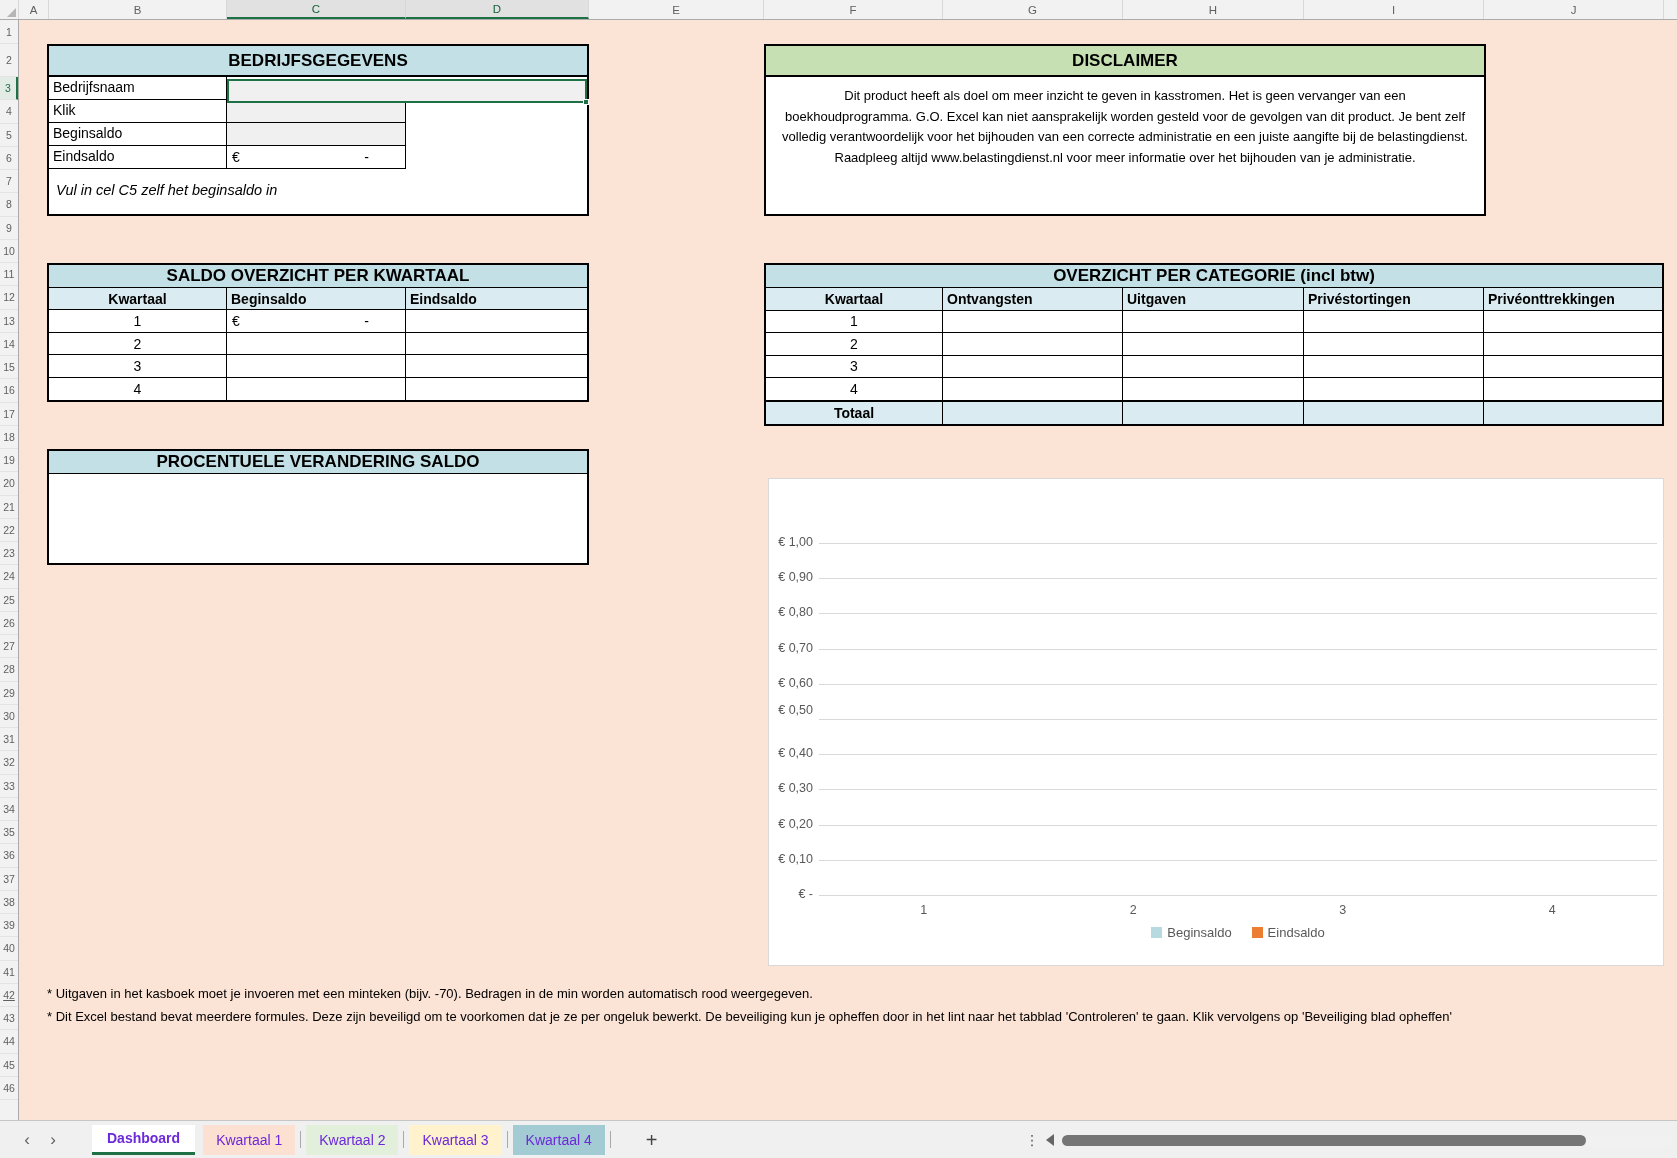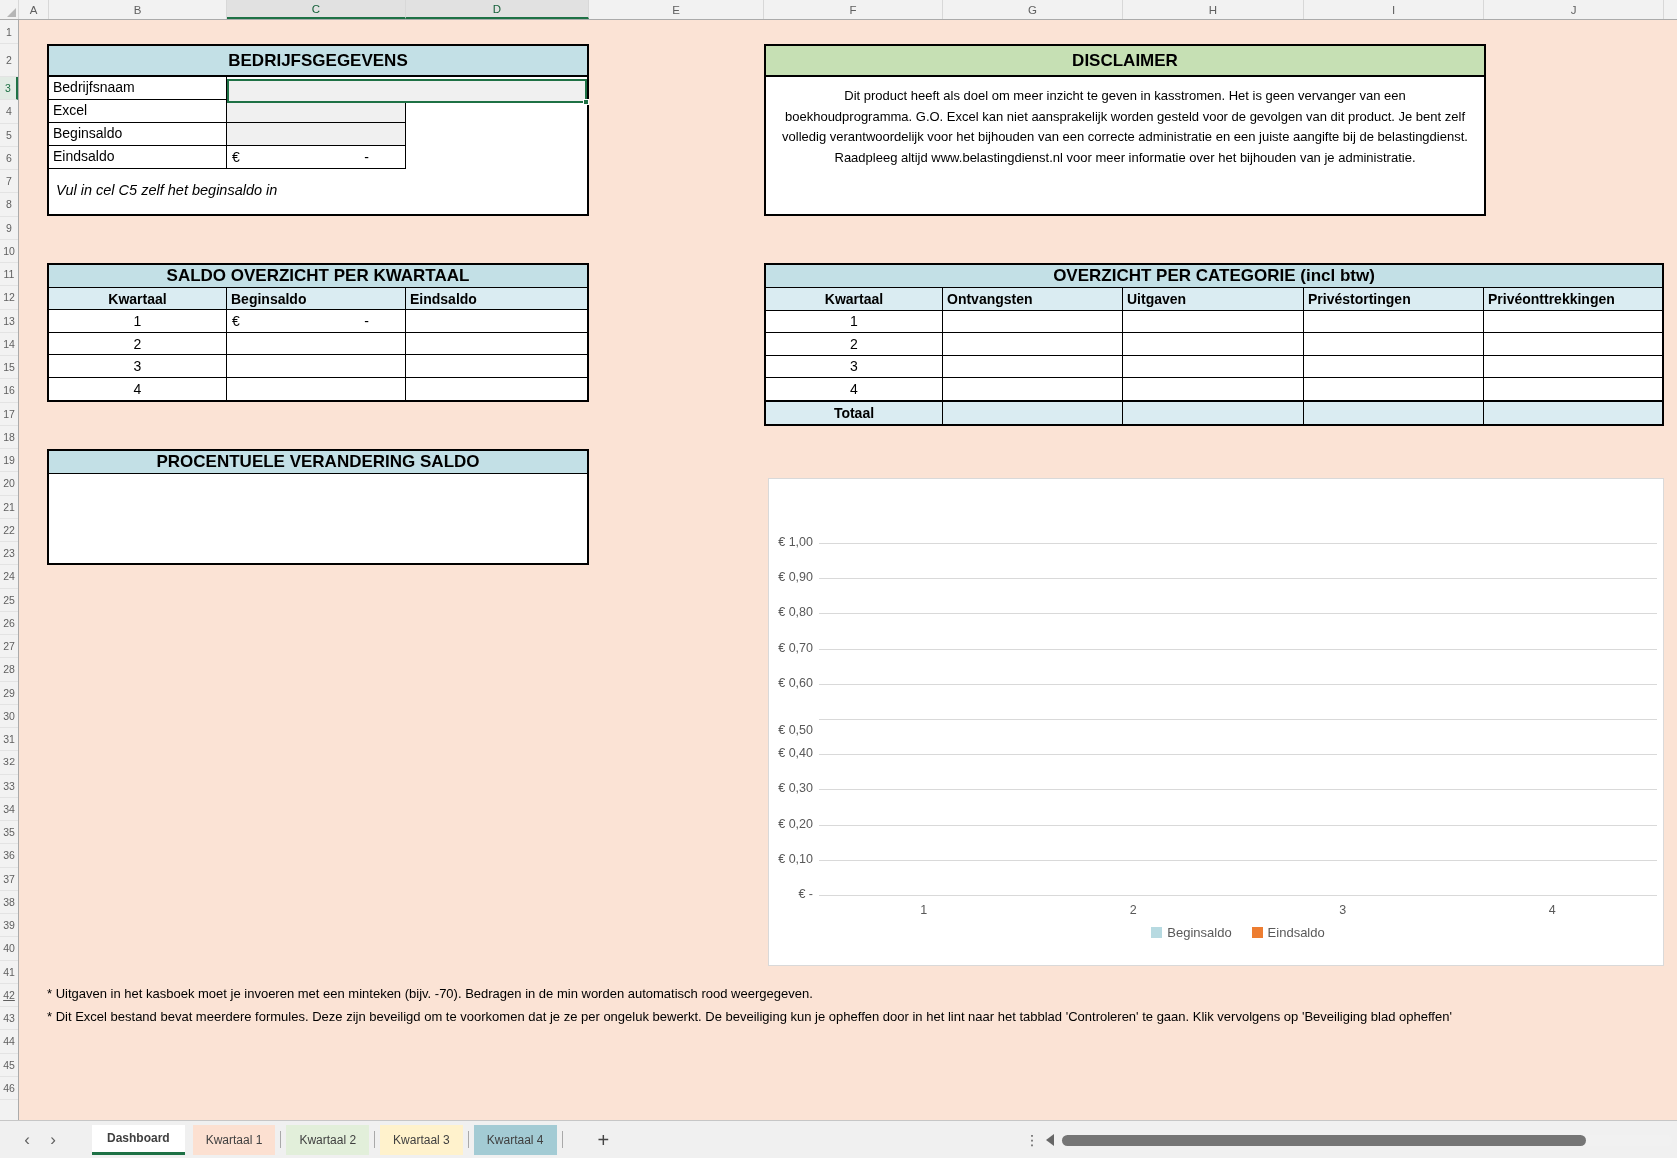--- a/index.html
+++ b/index.html
@@ -140,21 +140,21 @@
   
   #tabbar {
     position:absolute; left:0; top:1120px; width:1677px; height:38px;
     background:#F0F0F0; border-top:1px solid #C6C6C6;
     display:flex; align-items:center; padding-left:14px;
   }
   .nav-arrow { width:26px; text-align:center; font-size:17px; color:#616161; cursor:default; }
   #tabs { display:flex; align-items:center; margin-left:26px; height:100%; }
   .sheet-tab {
     height:30px; display:flex; align-items:center; padding:0 13px;
-    font-size:12px; color:#404040; white-space:nowrap;
+    font-size:14px; color:#6d28d9; white-space:nowrap;
   }
   .sheet-tab.active {
     background:#fff; font-weight:bold; border-bottom:3px solid #1E7145;
     padding:0 15px; margin-right:8px;
   }
   .tab-sep { width:1px; height:17px; background:#A9A9A9; margin:0 5px; }
   #add-sheet { margin-left:30px; font-size:20px; color:#444; line-height:1; }
   #tab-dots { position:absolute; left:1025px; font-size:14px; color:#555; letter-spacing:0; }
   #scroll-left-arrow {
     position:absolute; left:1046px; top:13px; width:0; height:0;
@@ -214,21 +214,21 @@
       <div class="row-h" style="height: 23.25px;">22</div>
       <div class="row-h" style="height: 23.25px;">23</div>
       <div class="row-h" style="height: 23.25px;">24</div>
       <div class="row-h" style="height: 23.25px;">25</div>
       <div class="row-h" style="height: 23.25px;">26</div>
       <div class="row-h" style="height: 23.25px;">27</div>
       <div class="row-h" style="height: 23.25px;">28</div>
       <div class="row-h" style="height: 23.25px;">29</div>
       <div class="row-h" style="height: 23.25px;">30</div>
       <div class="row-h" style="height: 23.25px;">31</div>
-      <div class="row-h" style="height: 23.25px; font-family: Liberation Mono, monospace;">32</div>
+      <div class="row-h" style="height: 23.25px;">32</div>
       <div class="row-h" style="height: 23.25px;">33</div>
       <div class="row-h" style="height: 23.25px;">34</div>
       <div class="row-h" style="height: 23.25px;">35</div>
       <div class="row-h" style="height: 23.25px;">36</div>
       <div class="row-h" style="height: 23.25px;">37</div>
       <div class="row-h" style="height: 23.25px;">38</div>
       <div class="row-h" style="height: 23.25px;">39</div>
       <div class="row-h" style="height: 23.25px;">40</div>
       <div class="row-h" style="height: 23.25px;">41</div>
       <div class="row-h" style="height: 23.25px; text-decoration: underline;">42</div>
@@ -240,21 +240,21 @@
     </div>
 
   <div id="sheet">
 
     <div id="bedrijfs" class="box">
       <div class="box-title">BEDRIJFSGEGEVENS</div>
       <div class="b-row">
         <div class="b-label">Bedrijfsnaam</div>
       </div>
       <div class="b-row">
-        <div class="b-label">Excel</div>
+        <div class="b-label">Klik</div>
         <div class="b-val grey"></div>
       </div>
       <div class="b-row">
         <div class="b-label">Beginsaldo</div>
         <div class="b-val grey"></div>
       </div>
       <div class="b-row">
         <div class="b-label">Eindsaldo</div>
         <div class="b-val acct">
           <span>€</span>
@@ -369,21 +369,21 @@
         <div class="ytick" style="top: 56px;">€ 1,00</div>
         <div class="gridline" style="top: 99.2px;"></div>
         <div class="ytick" style="top: 91.2px;">€ 0,90</div>
         <div class="gridline" style="top: 134.4px;"></div>
         <div class="ytick" style="top: 126.4px;">€ 0,80</div>
         <div class="gridline" style="top: 169.6px;"></div>
         <div class="ytick" style="top: 161.6px;">€ 0,70</div>
         <div class="gridline" style="top: 204.8px;"></div>
         <div class="ytick" style="top: 196.8px;">€ 0,60</div>
         <div class="gridline" style="top: 240px;"></div>
-        <div class="ytick" style="top: 244px;">€ 0,50</div>
+        <div class="ytick" style="top: 224px;">€ 0,50</div>
         <div class="gridline" style="top: 275.2px;"></div>
         <div class="ytick" style="top: 267.2px;">€ 0,40</div>
         <div class="gridline" style="top: 310.4px;"></div>
         <div class="ytick" style="top: 302.4px;">€ 0,30</div>
         <div class="gridline" style="top: 345.6px;"></div>
         <div class="ytick" style="top: 337.6px;">€ 0,20</div>
         <div class="gridline" style="top: 380.8px;"></div>
         <div class="ytick" style="top: 372.8px;">€ 0,10</div>
         <div class="gridline" style="top: 416px;"></div>
         <div class="ytick" style="top: 408px;">€ -</div>

